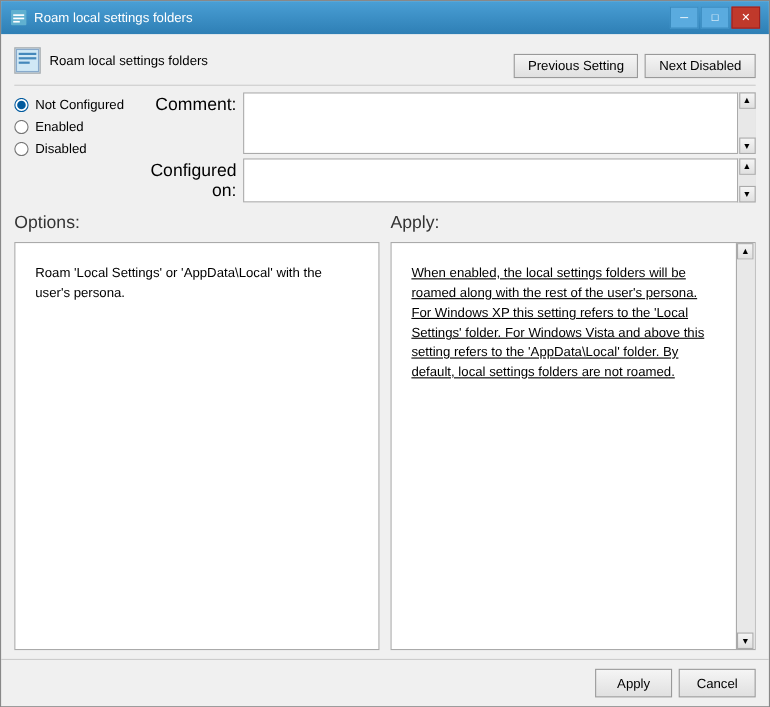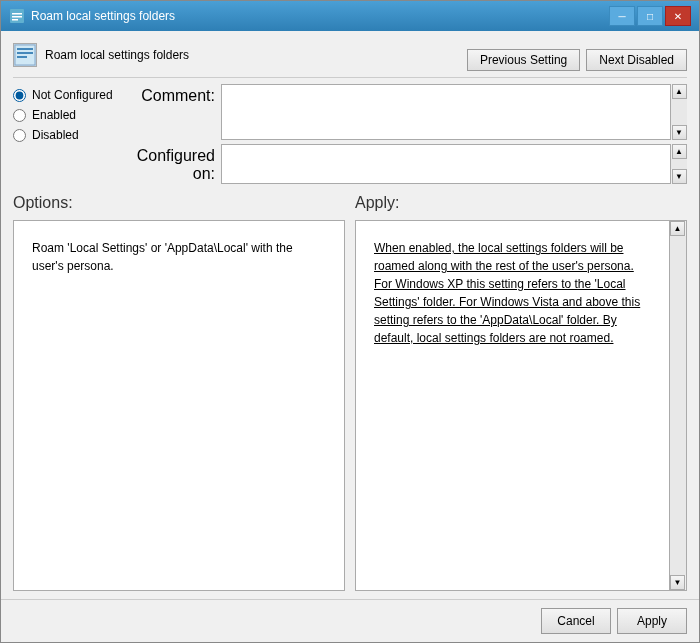--- a/index.html
+++ b/index.html
@@ -376,16 +376,16 @@
           <div class="scroll-arrow">▲</div>
           <div class="scroll-track"></div>
           <div class="scroll-arrow">▼</div>
         </div>
       </div>
     </div>
 
   </div>
 
   <div class="footer">
+    <button class="footer-btn">Apply</button>
     <button class="footer-btn">Cancel</button>
-    <button class="footer-btn">Apply</button>
   </div>
 </div>
 
 </body></html>

